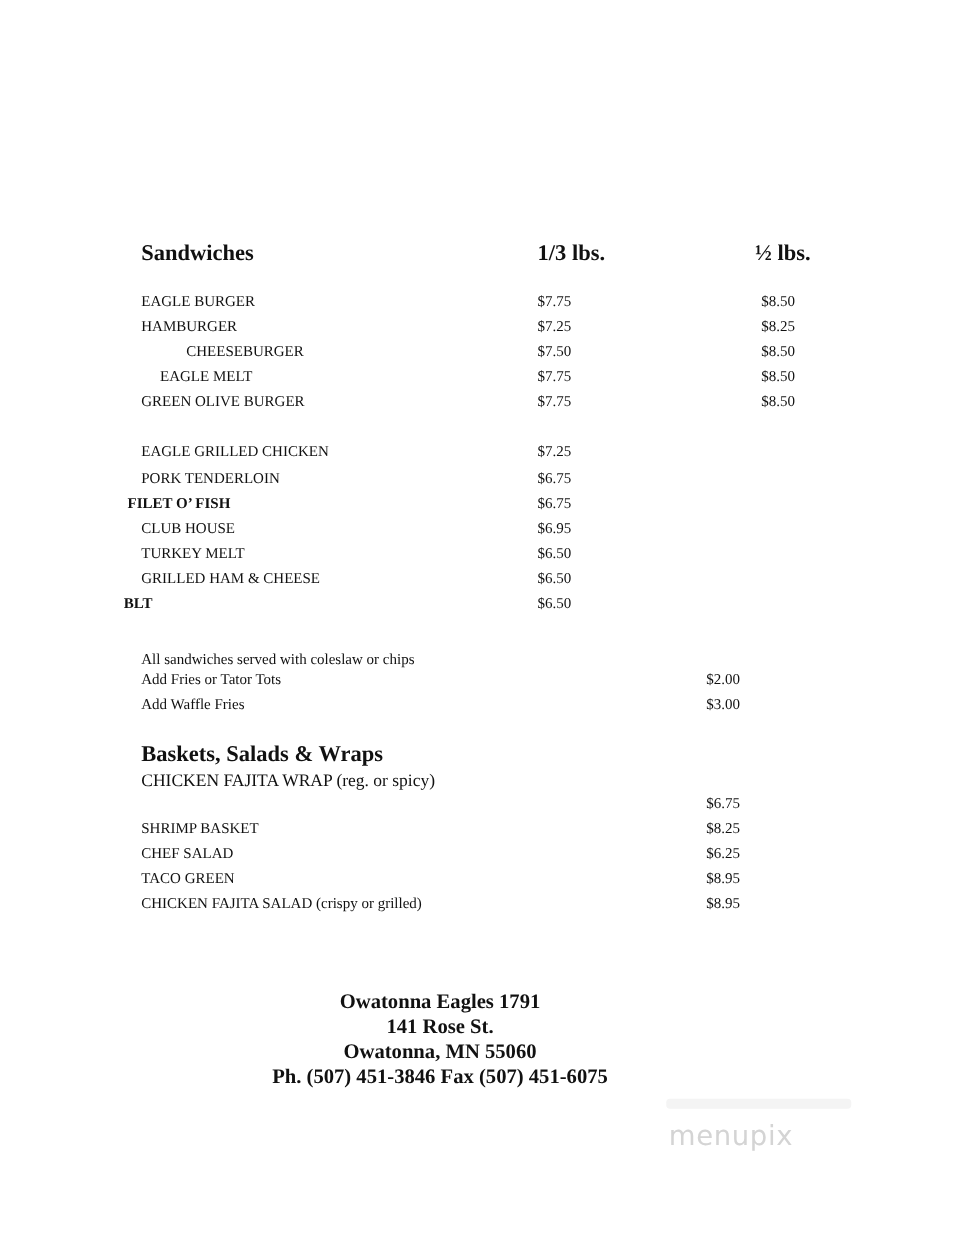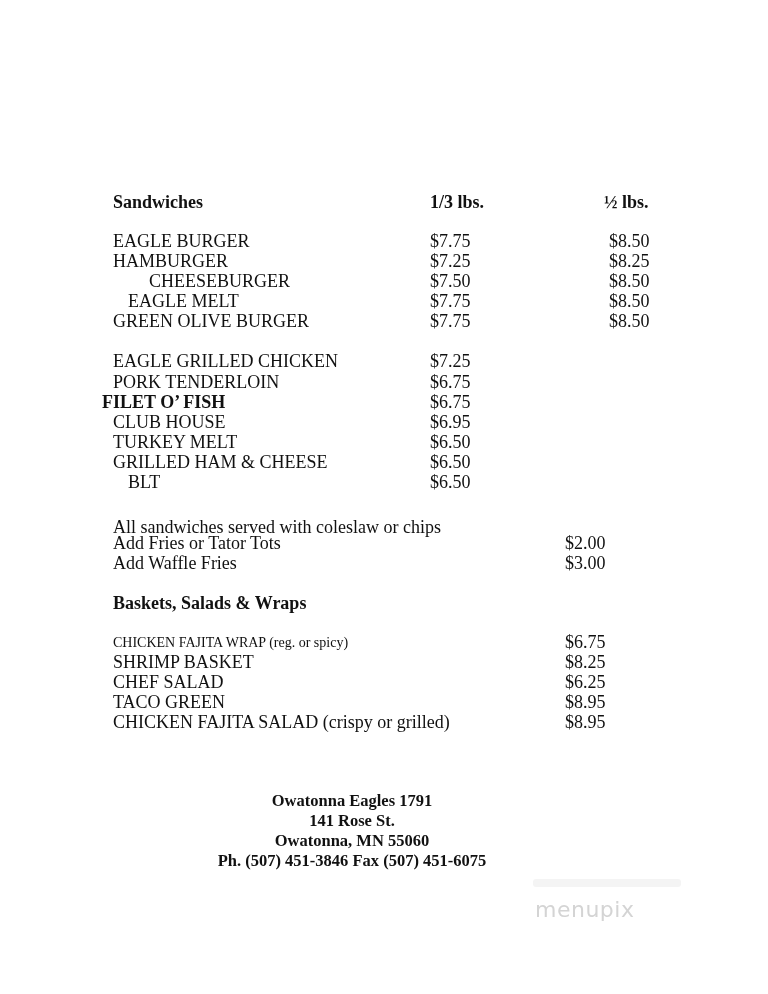--- a/index.html
+++ b/index.html
@@ -2,21 +2,21 @@
 <html><head>
   <meta charset="utf-8">
   <style>
     html, body { margin: 0; padding: 0; background: #ffffff; }
     body {
       width: 768px; height: 994px; position: relative; overflow: hidden;
       font-family: "Liberation Serif", "DejaVu Serif", serif; color: #111;
     }
     .abs { position: absolute; white-space: nowrap; }
     .hdr { font-weight: bold; font-size: 18px; }
-    .row { font-size: 18px; line-height: 20px; }
+    .row { font-size: 12px; line-height: 20px; }
     .small { font-size: 14px; }
     .center-block { position: absolute; left: 0; width: 768px; text-align: center; font-weight: bold; font-size: 16.5px; line-height: 20px; }
     .wm-line { position: absolute; left: 533px; top: 879px; width: 148px; height: 8px; background: #f4f4f4; border-radius: 3px; }
     .wm { position: absolute; left: 535px; top: 897px; font-family: "DejaVu Sans", sans-serif; font-size: 22px; color: #d4d4d4; letter-spacing: 0.5px; }
   </style>
 </head>
 <body>
 
 <div class="abs hdr" style="left:113px; top:192px;">Sandwiches</div>
 <div class="abs hdr" style="left:430px; top:192px;">1/3 lbs.</div>
@@ -56,38 +56,38 @@
 
   <div class="abs row" style="left:113px; top:412px;">CLUB HOUSE</div>
   <div class="abs row" style="left:430px; top:412px;">$6.95</div>
 
   <div class="abs row" style="left:113px; top:432px;">TURKEY MELT</div>
   <div class="abs row" style="left:430px; top:432px;">$6.50</div>
 
   <div class="abs row" style="left:113px; top:452px;text-align:center;">GRILLED HAM &amp; CHEESE</div>
   <div class="abs row" style="left:430px; top:452px;">$6.50</div>
 
-  <div class="abs row" style="left:128px; top:472px;">BLT</div>
+  <div class="abs row" style="left:99px; top:472px;font-weight:bold;">BLT</div>
   <div class="abs row" style="left:430px; top:472px;">$6.50</div>
 
   <div class="abs row" style="left:113px; top:493px;margin-top:24px;">All sandwiches served with coleslaw or chips</div>
 </div>
 
 <div>
   <div class="abs row" style="left:113px; top:533px;">Add Fries or Tator Tots</div>
   <div class="abs row" style="left:565px; top:533px;">$2.00</div>
 
   <div class="abs row" style="left:113px; top:553px;">Add Waffle Fries</div>
   <div class="abs row" style="left:565px; top:553px;">$3.00</div>
 </div>
 
 <div class="abs hdr" style="left:113px; top:593px;">Baskets, Salads &amp; Wraps</div>
 
 <div>
-  <div class="abs row small" style="left:113px; top:633px;">
+  <div class="abs row small" style="left:113px; top:616px;">
     <span>CHICKEN FAJITA WRAP</span><span class="small"> (reg. or spicy)</span>
   </div>
   <div class="abs row" style="left:565px; top:632px;">$6.75</div>
 
   <div class="abs row" style="left:113px; top:652px;">SHRIMP BASKET</div>
   <div class="abs row" style="left:565px; top:652px;">$8.25</div>
 
   <div class="abs row" style="left:113px; top:672px;">CHEF SALAD</div>
   <div class="abs row" style="left:565px; top:672px;">$6.25</div>
 

